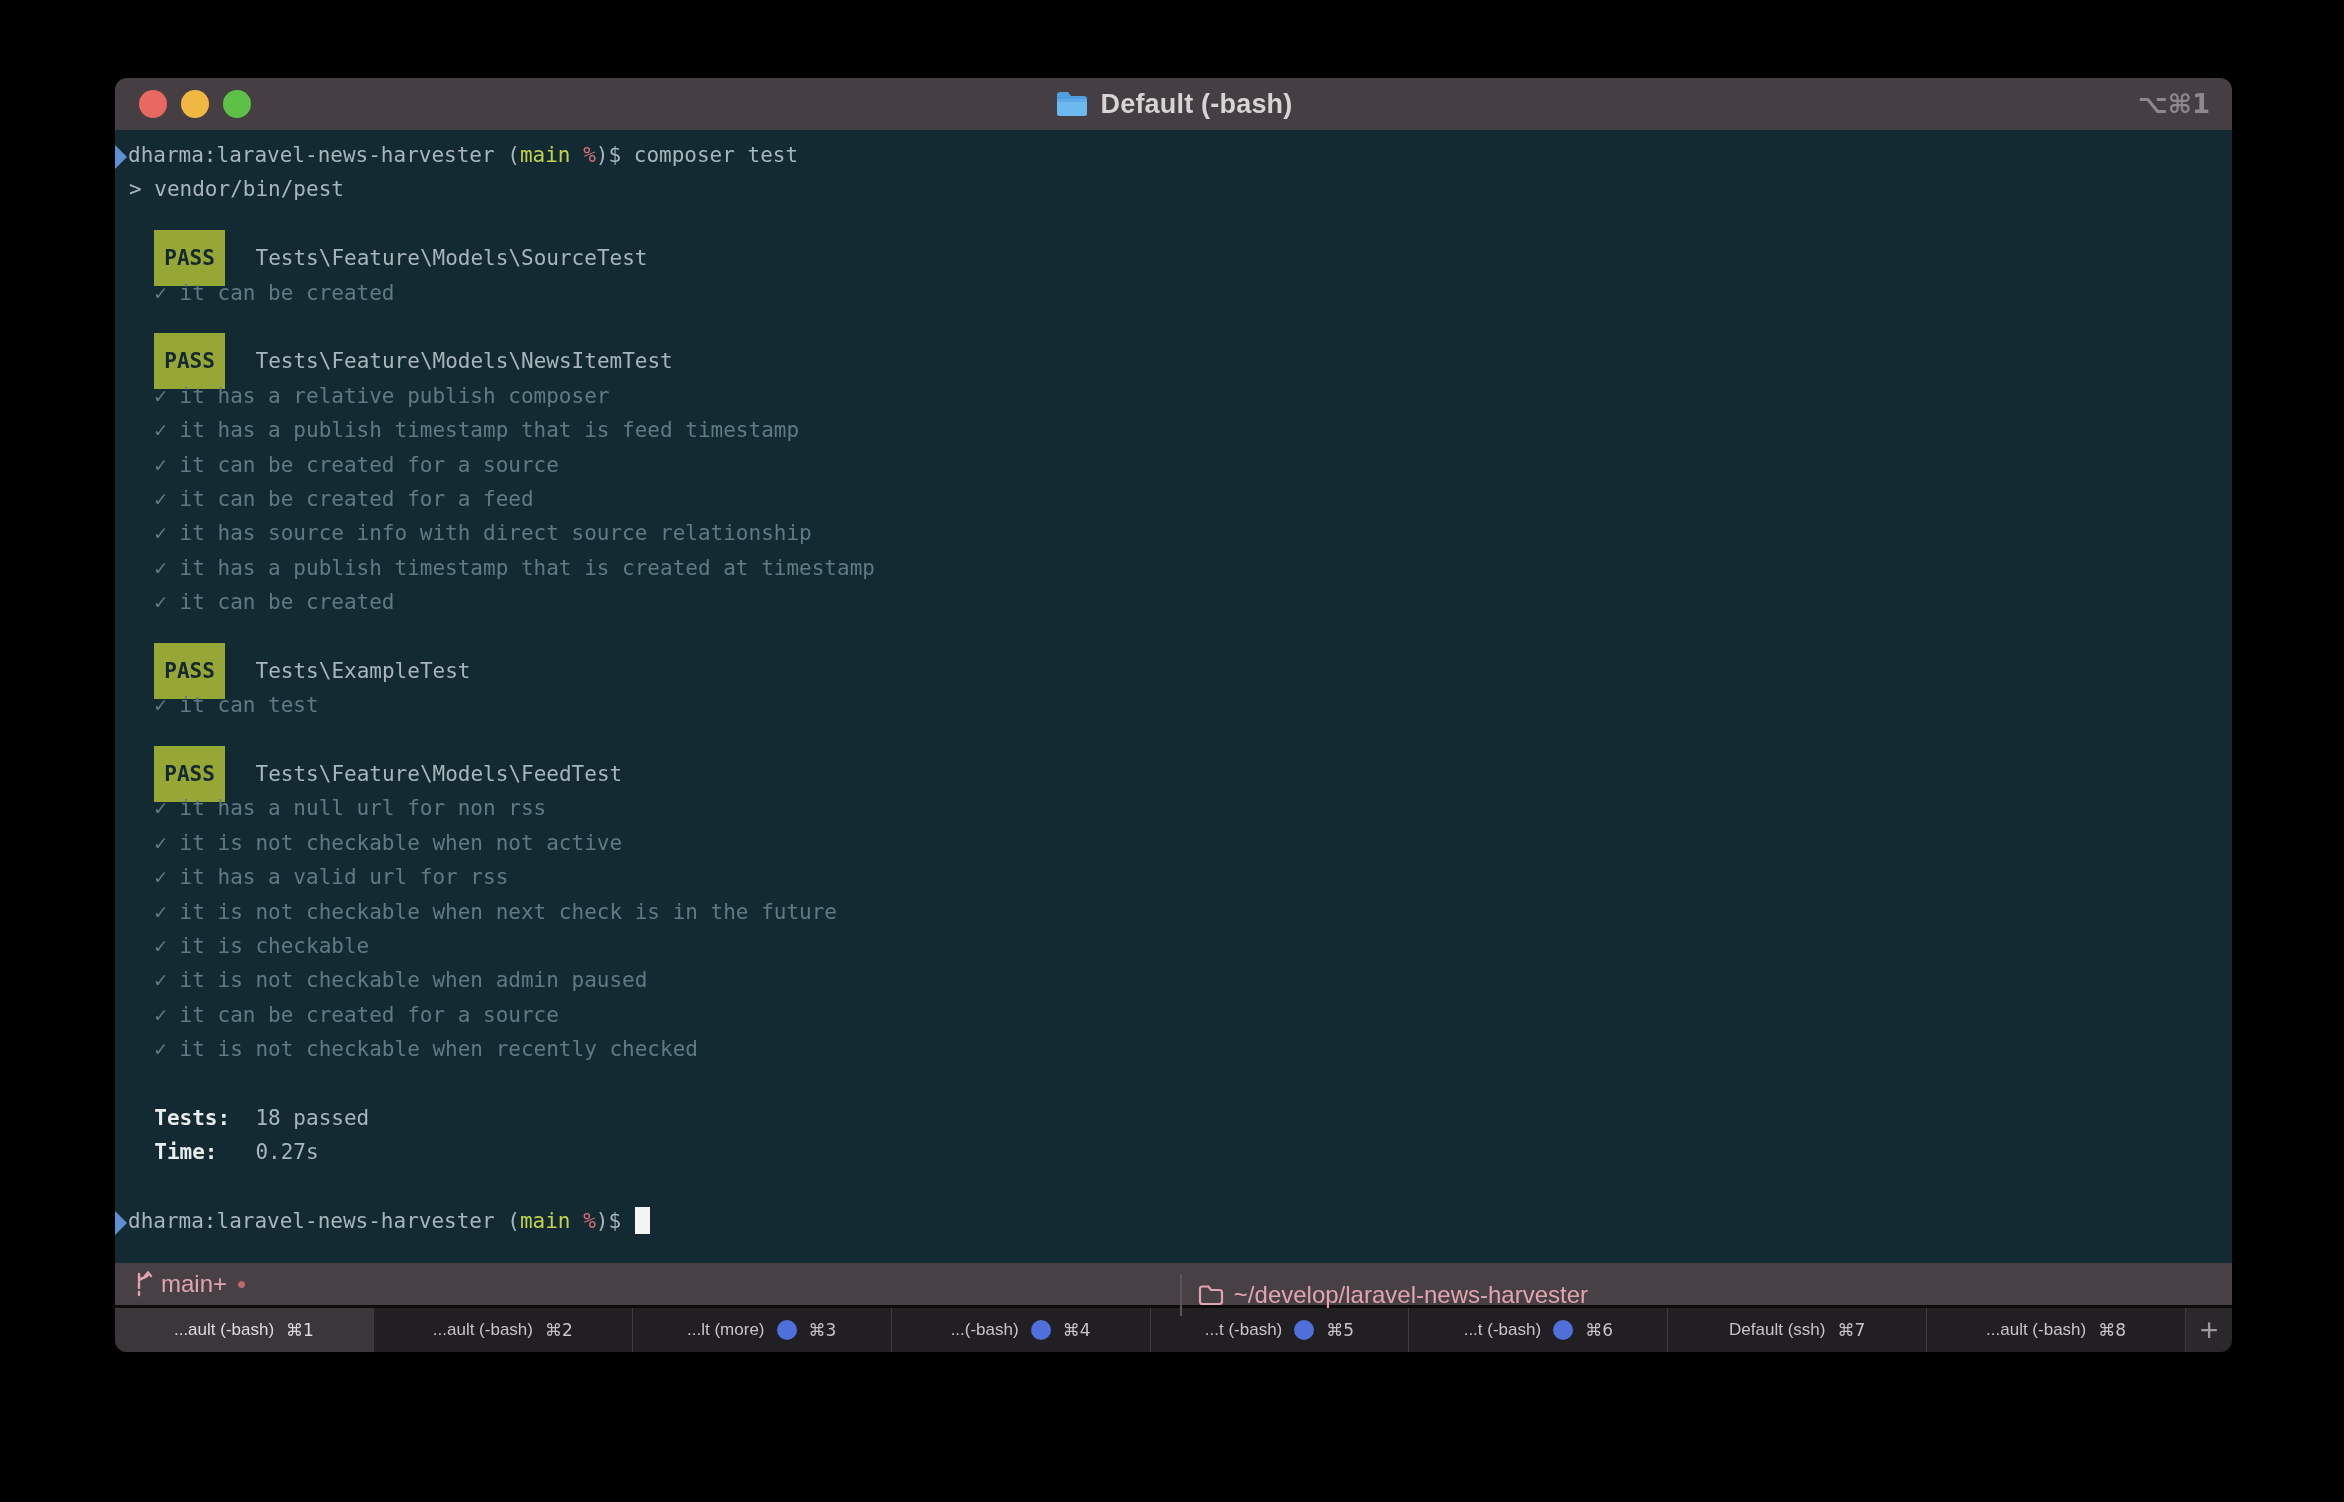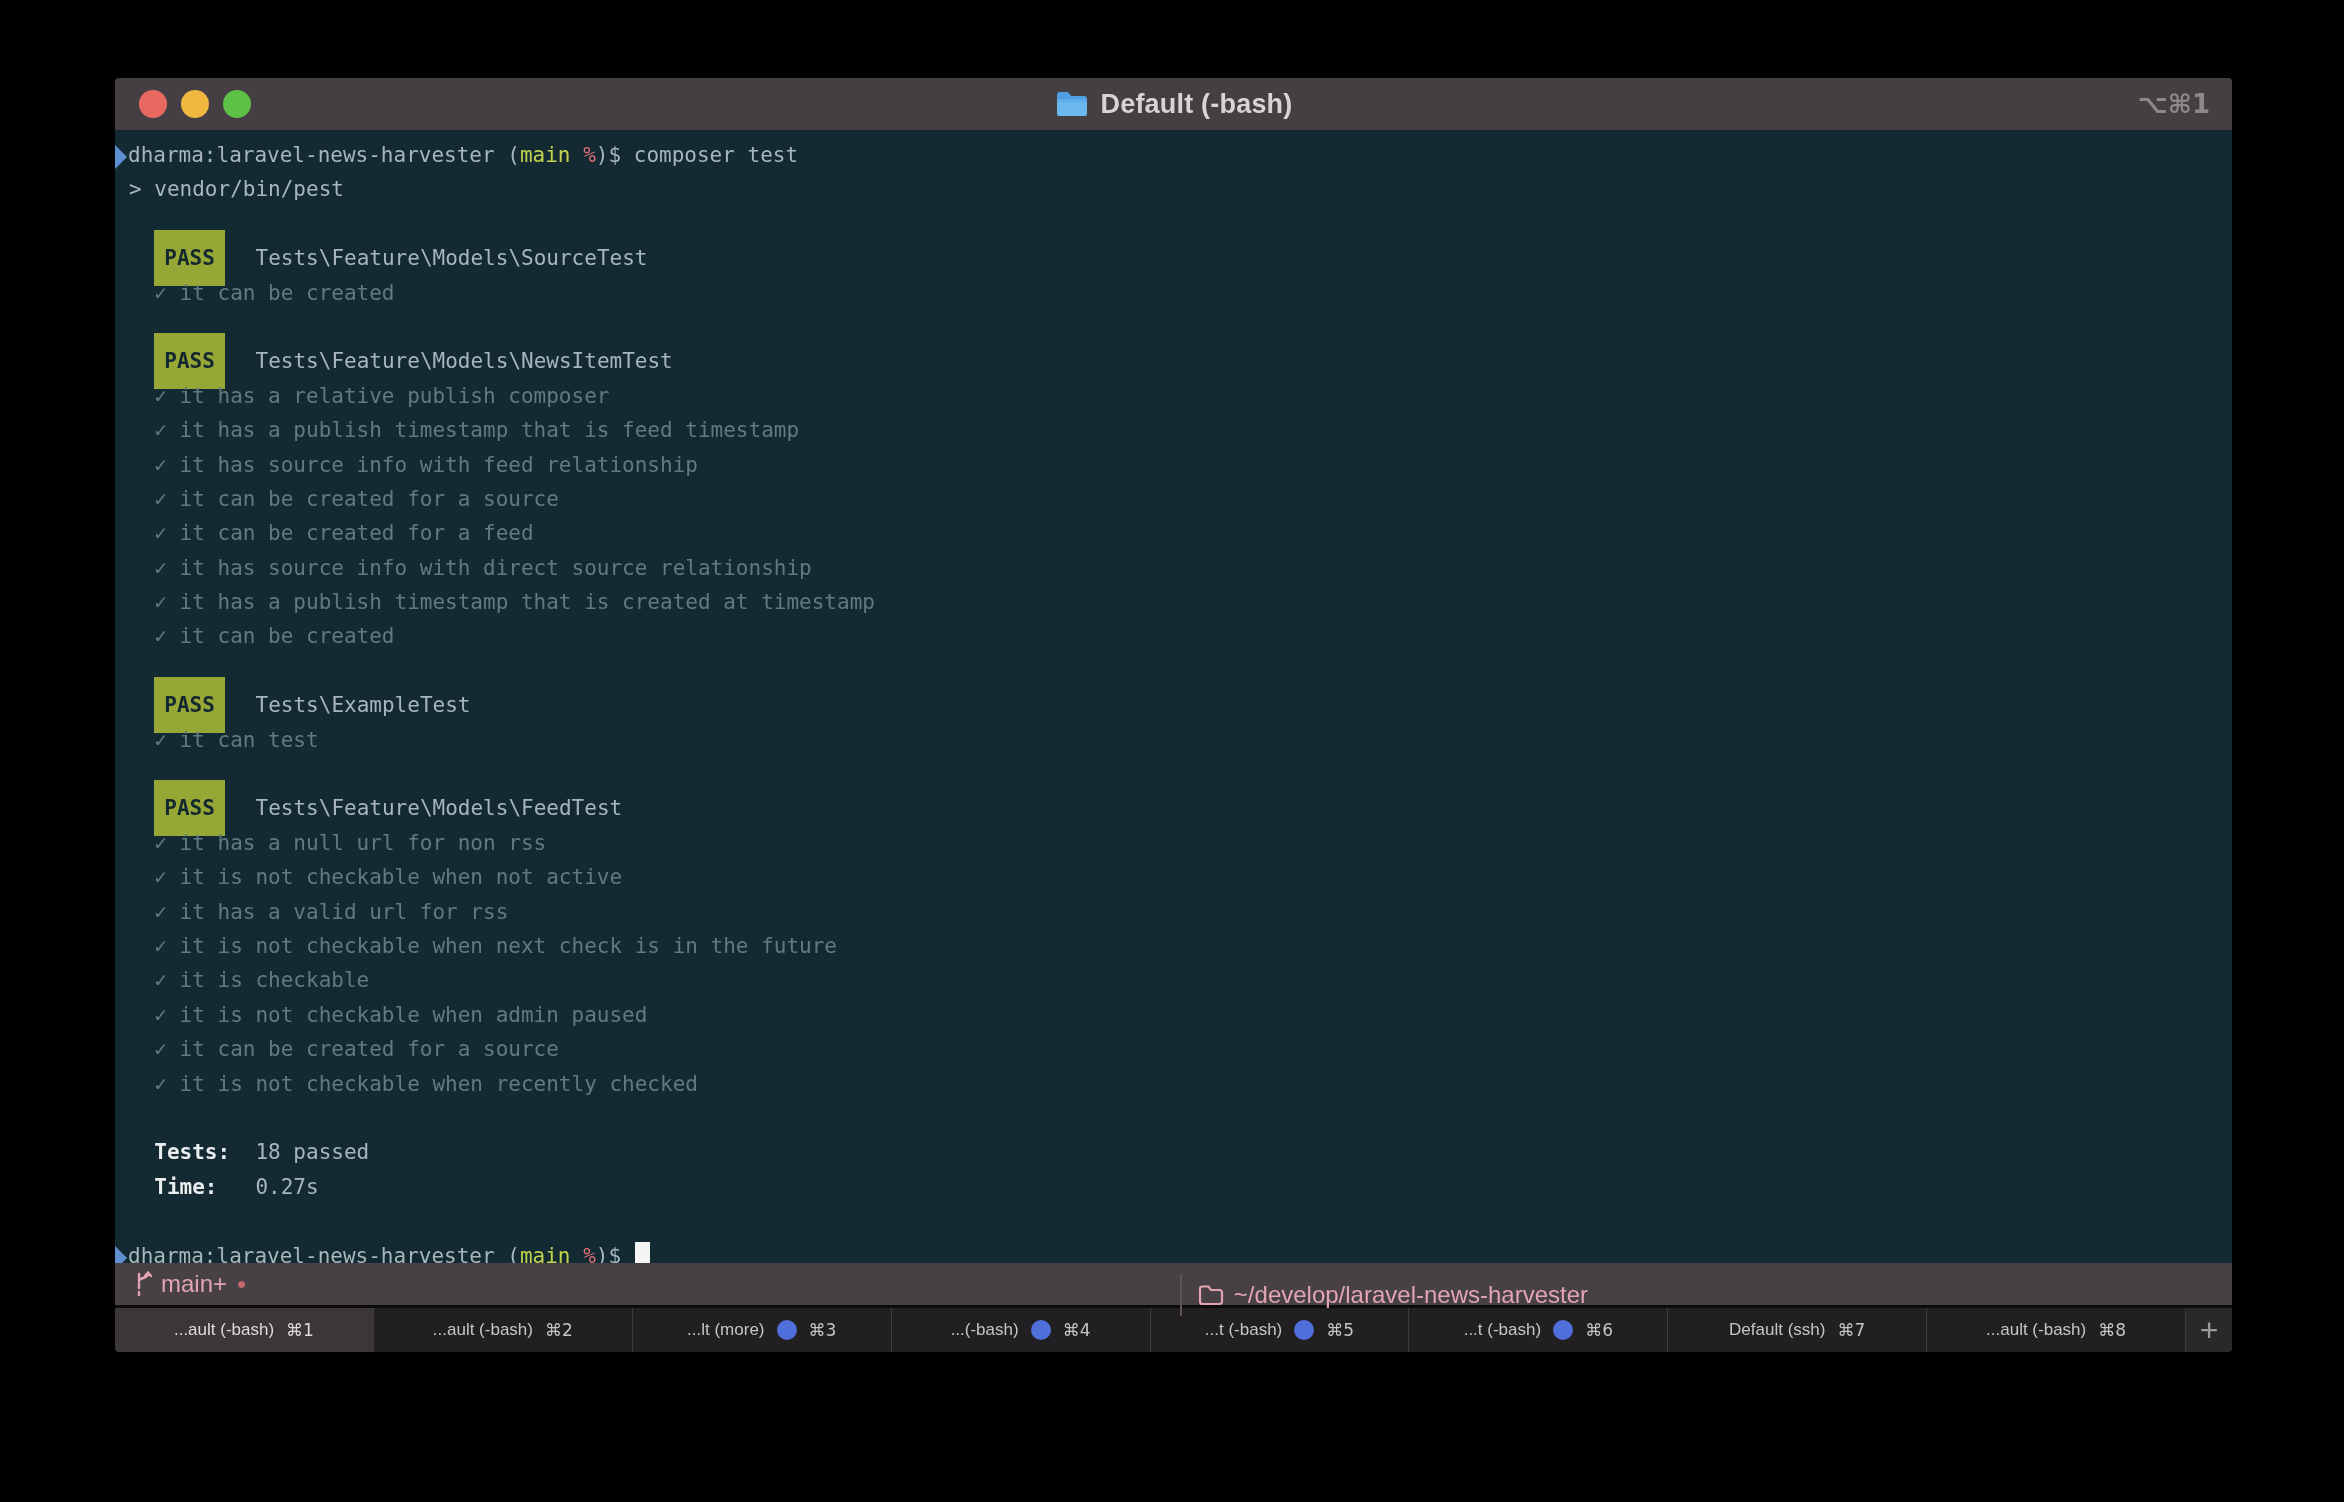--- a/index.html
+++ b/index.html
@@ -1,20 +1,20 @@
 <!DOCTYPE html>
 <html><head>
 <meta charset="utf-8">
 <style>
   * { margin:0; padding:0; box-sizing:border-box; }
   html,body { width:2344px; height:1502px; background:#000; overflow:hidden; }
 
   .window {
     position:absolute; left:115px; top:78px; width:2117px; height:1274px;
-    border-radius:4px; overflow:hidden;
+    border-radius:12px; overflow:hidden;
     font-family:"Liberation Sans", sans-serif;
     display:flex; flex-direction:column;
     box-shadow:0 20px 60px rgba(0,0,0,.7);
   }
 
   
   .titlebar {
     height:52px; flex:0 0 52px; background:#453e42;
     position:relative; display:flex; align-items:center; justify-content:center;
   }
@@ -120,21 +120,20 @@
   <div class="terminal">
       <div class="term-line"><span class="prompt-arrow"></span><span class="seg-fg">dharma:laravel-news-harvester (</span><span class="seg-green">main</span><span class="seg-red"> %</span><span class="seg-fg">)$ composer test</span></div>
       <div class="term-line"><span class="seg-fg">&gt; vendor/bin/pest</span></div>
       <div class="term-line"> </div>
       <div class="term-line"><span class="seg-fg">  </span><span class="seg-badge">PASS</span><span class="seg-fg"> Tests\Feature\Models\SourceTest</span></div>
       <div class="term-line"><span class="seg-dim">  ✓ it can be created</span></div>
       <div class="term-line"> </div>
       <div class="term-line"><span class="seg-fg">  </span><span class="seg-badge">PASS</span><span class="seg-fg"> Tests\Feature\Models\NewsItemTest</span></div>
       <div class="term-line"><span class="seg-dim">  ✓ it has a relative publish composer</span></div>
       <div class="term-line"><span class="seg-dim">  ✓ it has a publish timestamp that is feed timestamp</span></div>
-      <div class="term-line"><span class="seg-dim">  ✓ it has source info with feed relationship</span></div>
       <div class="term-line"><span class="seg-dim">  ✓ it can be created for a source</span></div>
       <div class="term-line"><span class="seg-dim">  ✓ it can be created for a feed</span></div>
       <div class="term-line"><span class="seg-dim">  ✓ it has source info with direct source relationship</span></div>
       <div class="term-line"><span class="seg-dim">  ✓ it has a publish timestamp that is created at timestamp</span></div>
       <div class="term-line"><span class="seg-dim">  ✓ it can be created</span></div>
       <div class="term-line"> </div>
       <div class="term-line"><span class="seg-fg">  </span><span class="seg-badge">PASS</span><span class="seg-fg"> Tests\ExampleTest</span></div>
       <div class="term-line"><span class="seg-dim">  ✓ it can test</span></div>
       <div class="term-line"> </div>
       <div class="term-line"><span class="seg-fg">  </span><span class="seg-badge">PASS</span><span class="seg-fg"> Tests\Feature\Models\FeedTest</span></div>

